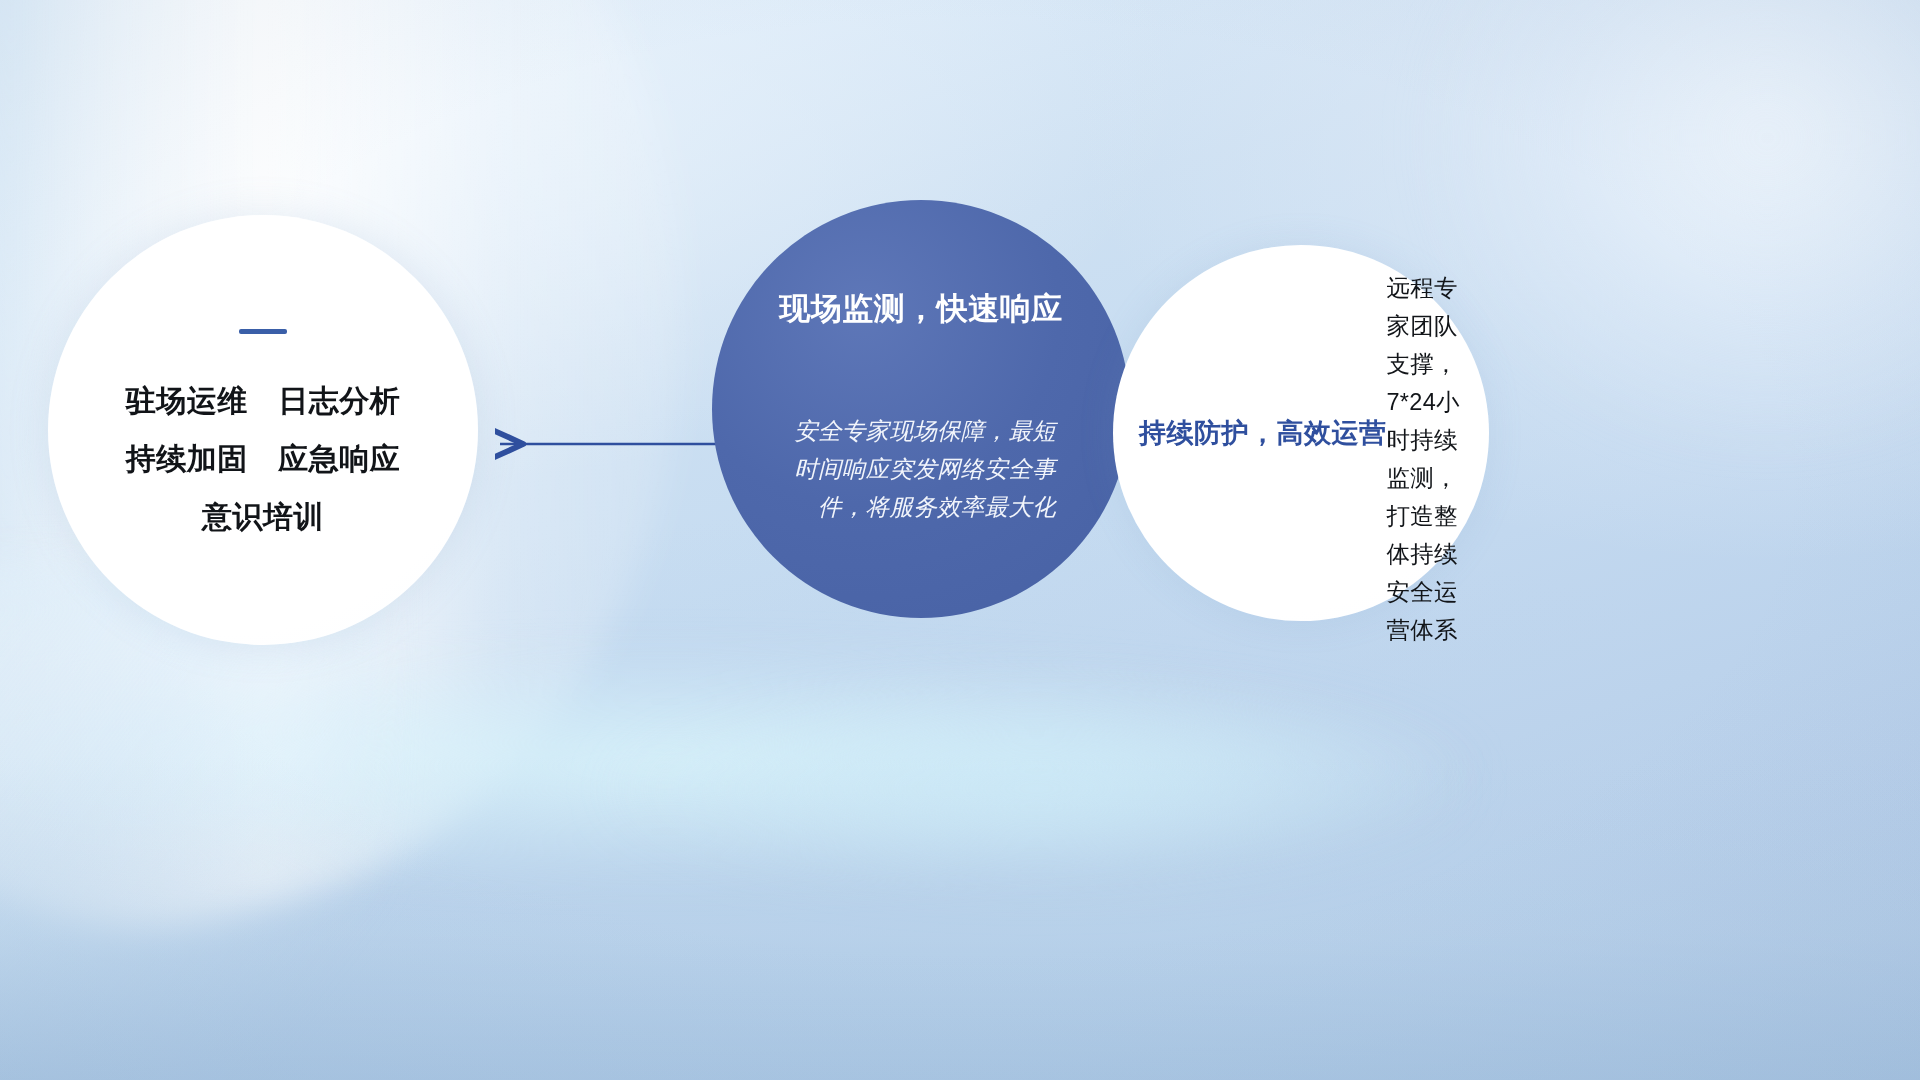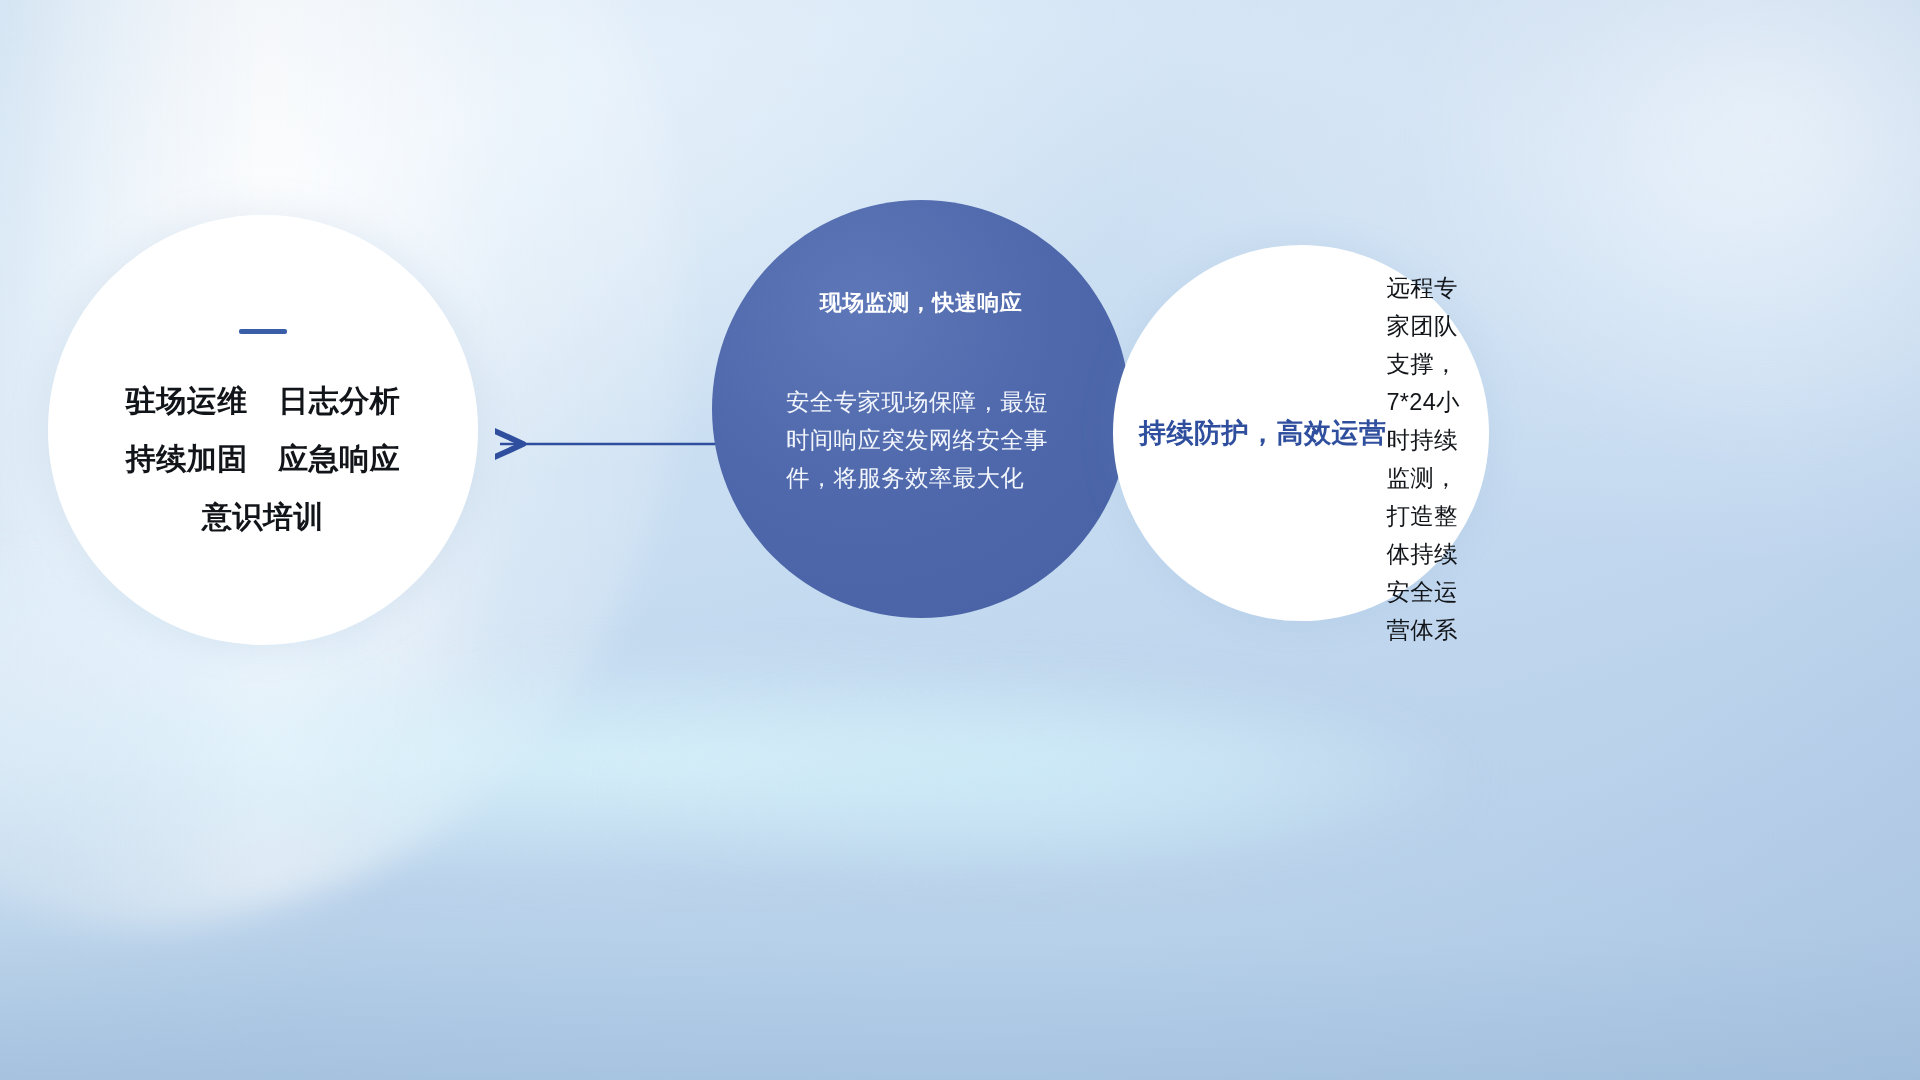--- a/index.html
+++ b/index.html
@@ -116,27 +116,27 @@
   
   .circle-mid {
     left:712px; top:200px; width:418px; height:418px;
     background:radial-gradient(circle at 36% 26%, #5e77b8 0%, #4e68ab 48%, #4a64a7 78%, #455f9f 100%);
     display:flex; flex-direction:column;
     align-items:center; justify-content:flex-start;
     padding:88px 36px 0 36px;
     z-index:2;
   }
   .mid-title {
-    font-size:22px; font-weight:bold; color:#ffffff;
+    font-size:31px; font-weight:bold; color:#ffffff;
     white-space:nowrap; letter-spacing:.5px;
-    margin-bottom:65px;
+    margin-bottom:82px;
   }
   .mid-body {
     font-size:23.5px; color:#f2f5fb; line-height:1.62;
-    text-align:left; width:270px; letter-spacing:.3px;
+    text-align:right; width:270px; letter-spacing:.3px;font-style:italic;
   }
 
   
   .circle-right {
     left:1113px; top:245px; width:376px; height:376px;
     background:radial-gradient(circle at 40% 30%, #ffffff 0%, #ffffff 74%, #fcfdff 100%);
     box-shadow:0 0 36px rgba(120,155,195,.14);
     display:flex; 
     align-items:center; justify-content:flex-start;
     padding:52px 26px 0 26px;

